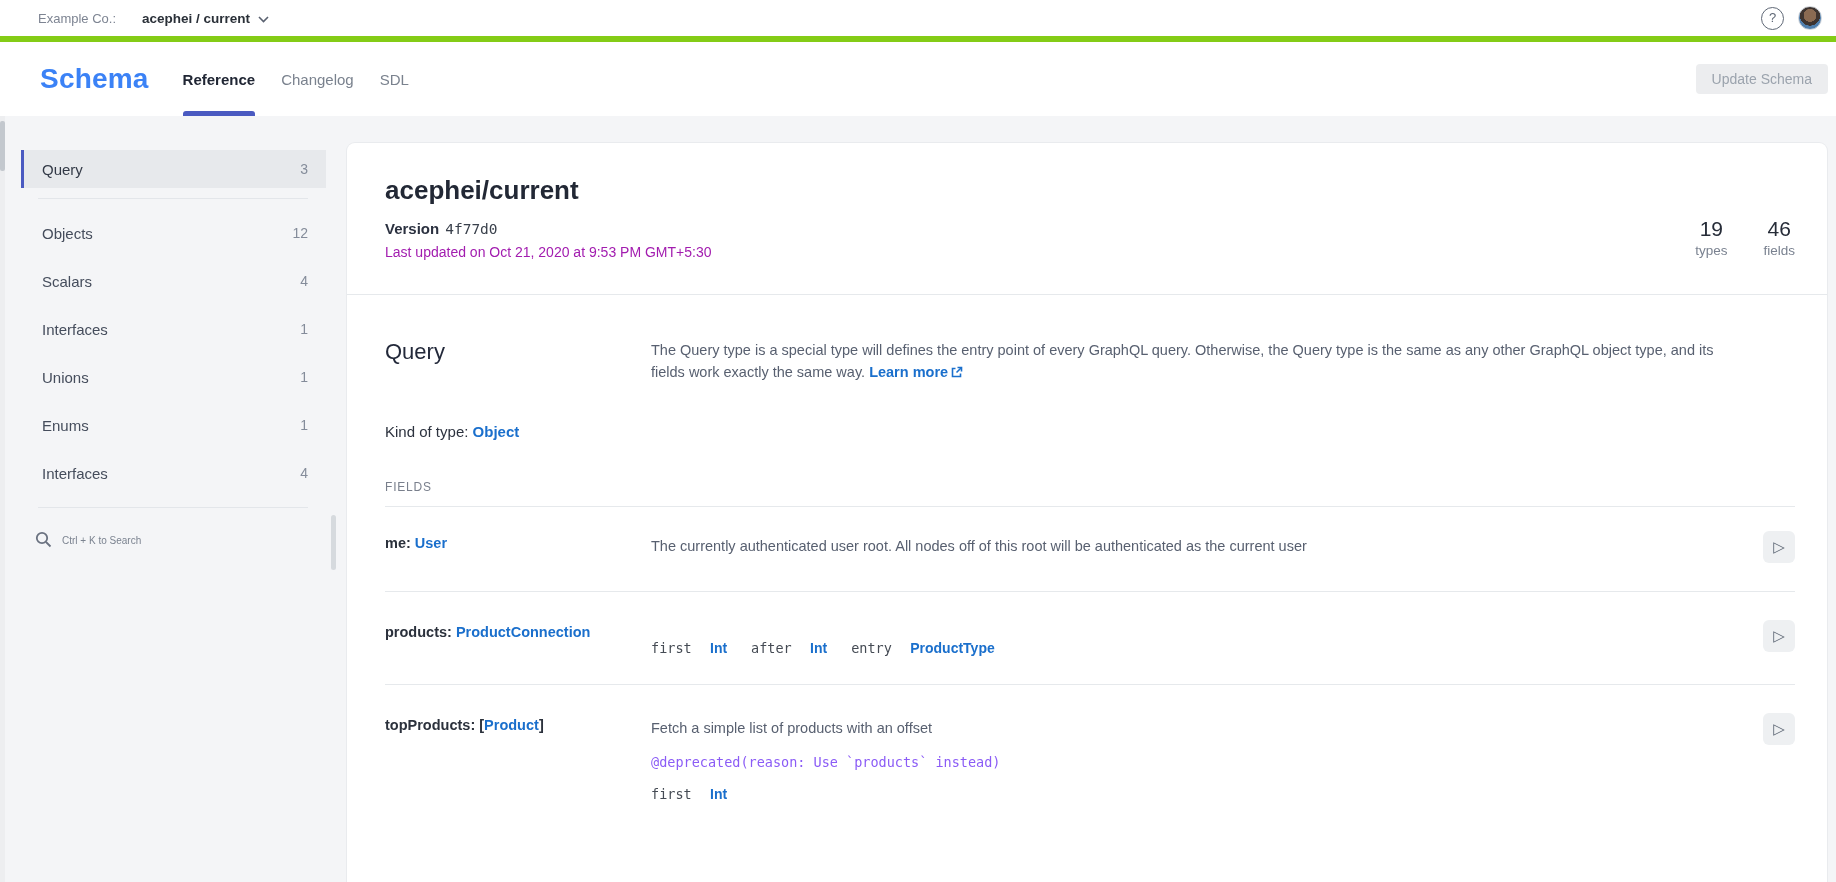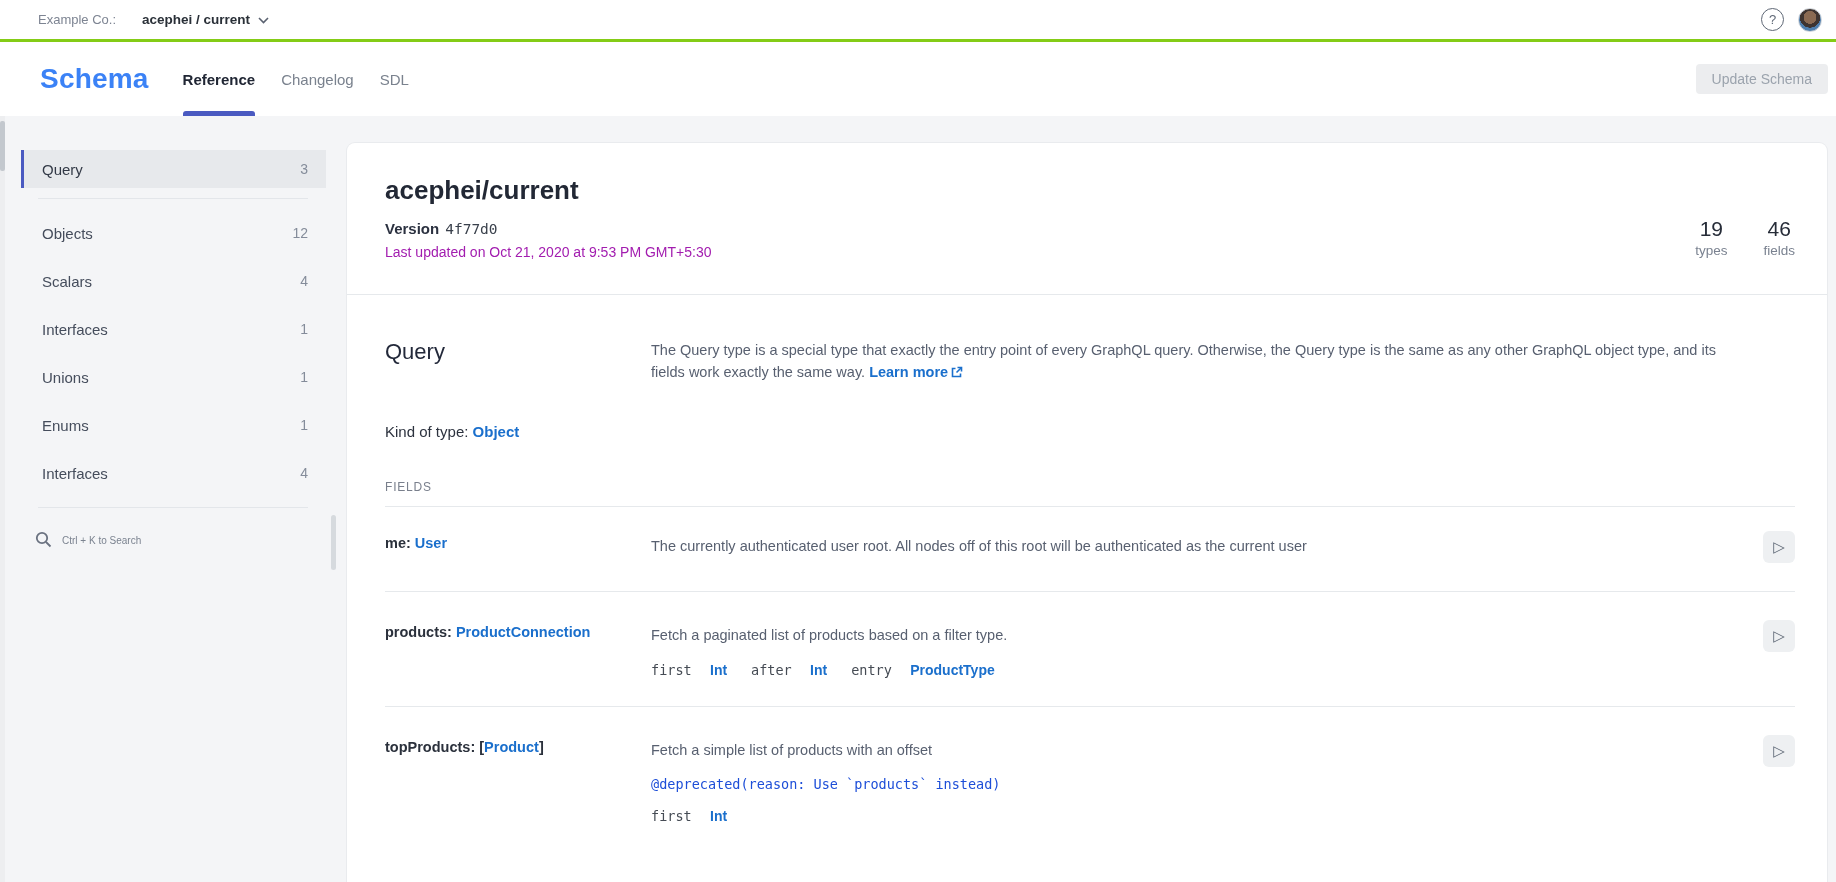--- a/index.html
+++ b/index.html
@@ -5,21 +5,21 @@
   * { margin:0; padding:0; box-sizing:border-box; }
   html,body { width:1836px; height:882px; overflow:hidden; }
   body {
     font-family:"Liberation Sans","DejaVu Sans",sans-serif;
     background:#f4f5f7; color:#2b313c;
   }
   .mono { font-family:"DejaVu Sans Mono","Liberation Mono",monospace; }
 
   
   .topbar {
-    height:42px; background:#fff; border-bottom:3px solid #84cc16;
+    height:42px; background:#fff; border-bottom:6px solid #84cc16;
     display:flex; align-items:center; padding:0 14px 0 38px;
   }
   .org-label { font-size:13px; color:#7d8492; margin-right:26px; }
   .graph-selector {
     display:flex; align-items:center; gap:8px; background:none; border:none;
     font-family:inherit; font-size:13.5px; font-weight:700; color:#2a3038; cursor:pointer;
   }
   .chev { width:11px; height:7px; stroke:#5a6170; fill:none; stroke-width:1.6; }
   .topbar-spacer { flex:1; }
   .help-btn {
@@ -108,21 +108,21 @@
   .type-desc { font-size:14.5px; line-height:22px; color:#586070; padding-right:48px; }
   a.link { color:#1a6fcc; text-decoration:none; font-weight:600; cursor:pointer; }
   .ext-icon svg { width:12px; height:12px; stroke:#1a6fcc; fill:none; stroke-width:1.6; vertical-align:-1px; margin-left:3px; }
   .kind-line { margin-top:40px; font-size:15px; color:#2c323e; }
   .fields-label { margin-top:40px; font-size:12px; letter-spacing:.8px; color:#797f8c; }
   .fields-head-divider { margin-top:12px; }
 
   .field-row { display:grid; grid-template-columns:266px 1fr 32px; padding:28px 0; }
   .field-sig { font-size:14.5px; font-weight:700; color:#2b313c; }
   .field-desc { font-size:14.5px; line-height:22px; color:#586070; padding-right:48px; }
-  .deprecated { margin-top:15px; font-size:13.5px; color:#1d4ed8; }
+  .deprecated { margin-top:15px; font-size:13.5px; color:#8b5cf6; }
   .args { margin-top:16px; display:flex; flex-direction:row; gap:24px;align-items:center; }
   .arg { display:flex; align-items:baseline; font-size:13.5px; }
   .arg-name { width:59px; color:#454b54; }
   .arg-type { font-size:14px; }
   .play-btn {
     width:32px; height:32px; border:none; border-radius:6px; background:#eef0f2;
     color:#5f6876; font-size:15px; cursor:pointer; display:flex; align-items:center; justify-content:center;
     justify-self:end; align-self:start; margin-top:-4px; font-family:inherit;
   }
 </style>
@@ -229,21 +229,21 @@
       </div>
     </div>
 
     <hr class="card-divider">
 
     <section class="type-section">
 
       <div class="two-col">
         <div class="type-name">Query</div>
         <div class="type-desc">
-          <span>The Query type is a special type that exactly the entry point of every GraphQL query. Otherwise, the Query type is the same as any other GraphQL object type, and its fields work exactly the same way. </span><a class="link">Learn more</a><span class="ext-icon"><svg viewBox="0 0 12 12">
+          <span>The Query type is a special type will defines the entry point of every GraphQL query. Otherwise, the Query type is the same as any other GraphQL object type, and its fields work exactly the same way. </span><a class="link">Learn more</a><span class="ext-icon"><svg viewBox="0 0 12 12">
                 <path d="M4.5 2.5 H1.5 V10.5 H9.5 V7.5"></path>
                 <path d="M6.5 1.5 H10.5 V5.5"></path>
                 <line x1="10.5" y1="1.5" x2="5.5" y2="6.5"></line>
               </svg></span>
         </div>
       </div>
 
       <div class="kind-line">
         <span>Kind of type: </span><a class="link">Object</a>
       </div>
@@ -260,21 +260,20 @@
           <span>▷</span>
         </button>
       </div>
       <hr class="inner-divider">
 
       <div class="field-row" style="padding:32px 0 28px;">
         <div class="field-sig">
           <span>products: </span><a class="link">ProductConnection</a>
         </div>
         <div>
-          <div class="field-desc">Fetch a paginated list of products based on a filter type.</div>
           <div class="args">
             <div class="arg">
               <span class="arg-name mono">first</span>
               <a class="link arg-type">Int</a>
             </div>
             <div class="arg">
               <span class="arg-name mono">after</span>
               <a class="link arg-type">Int</a>
             </div>
             <div class="arg">

